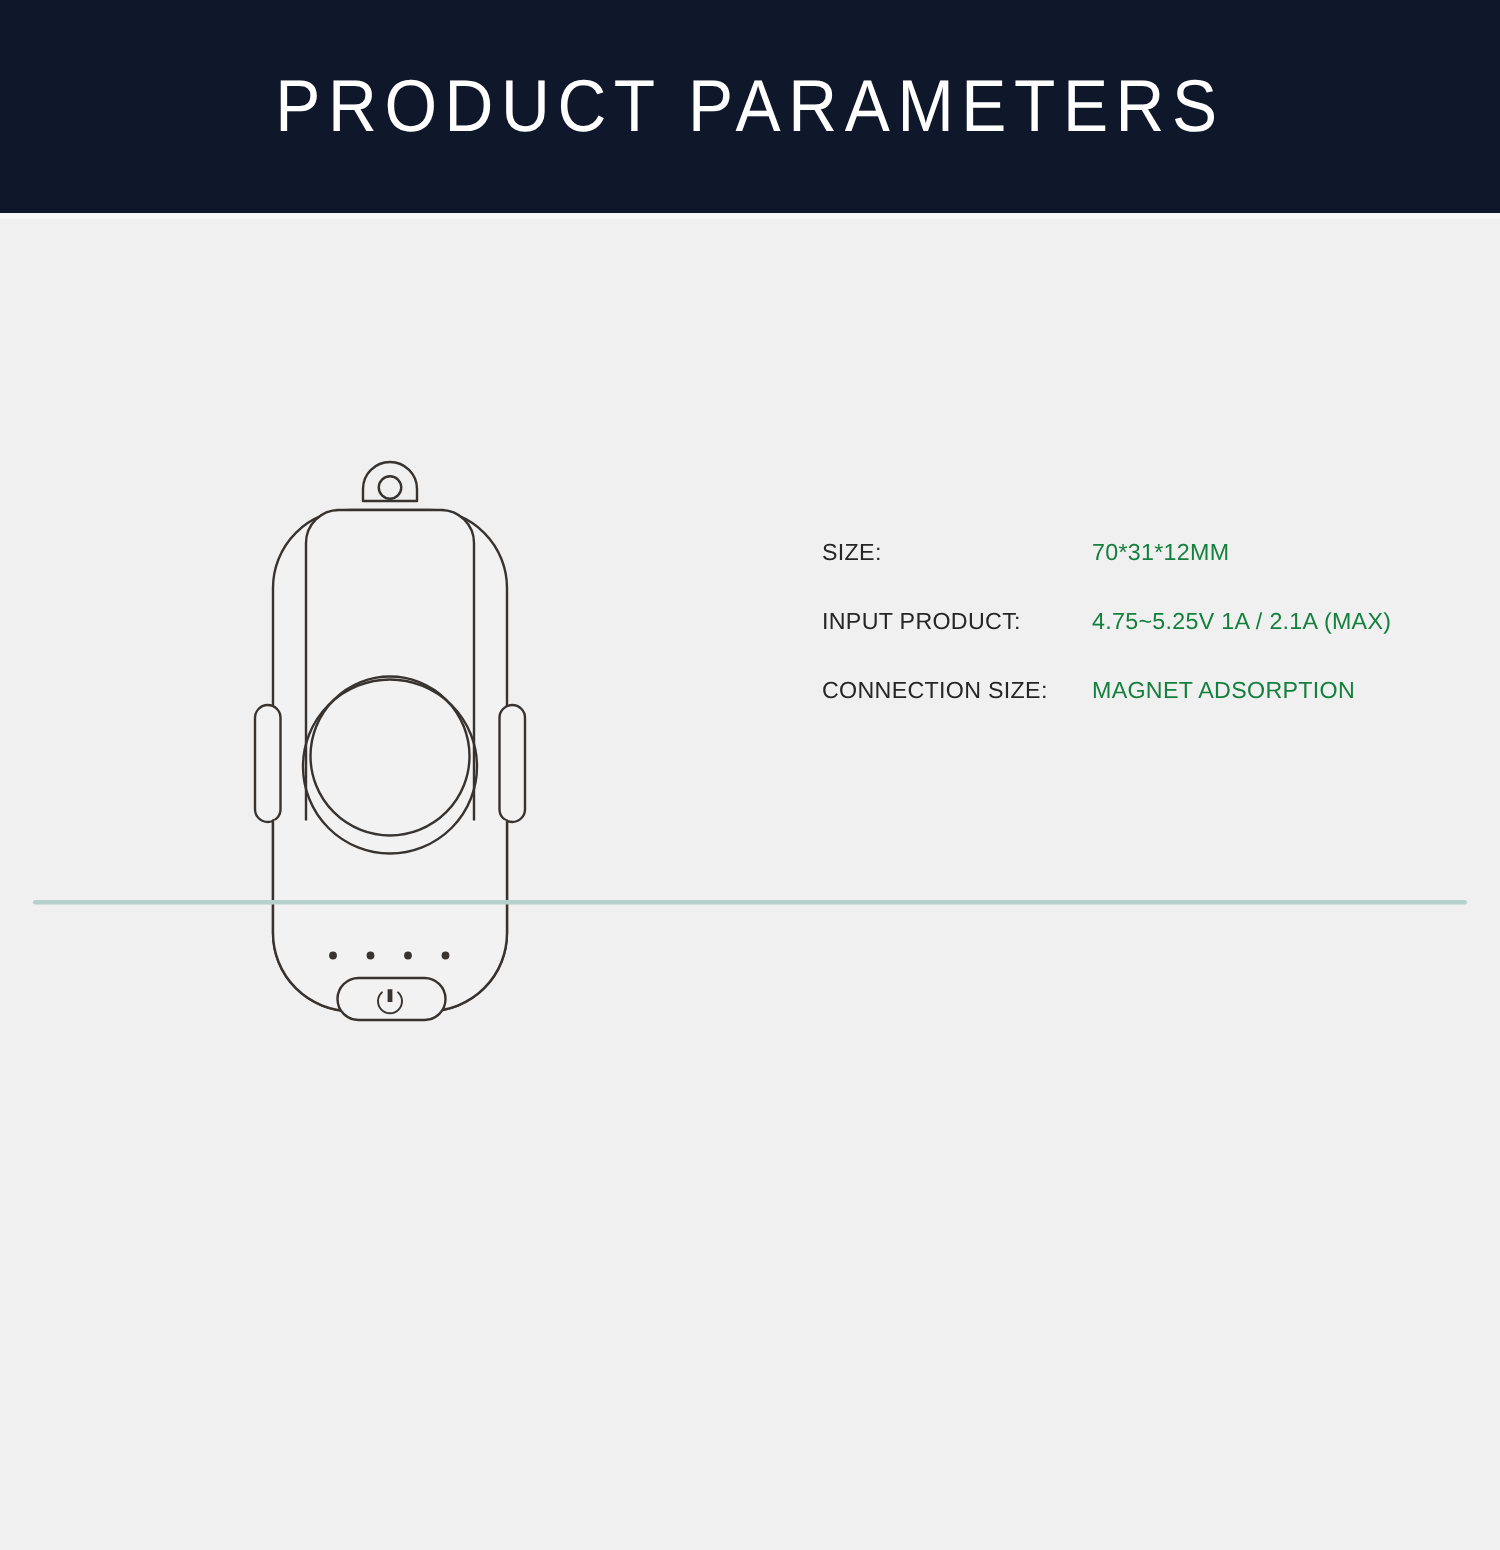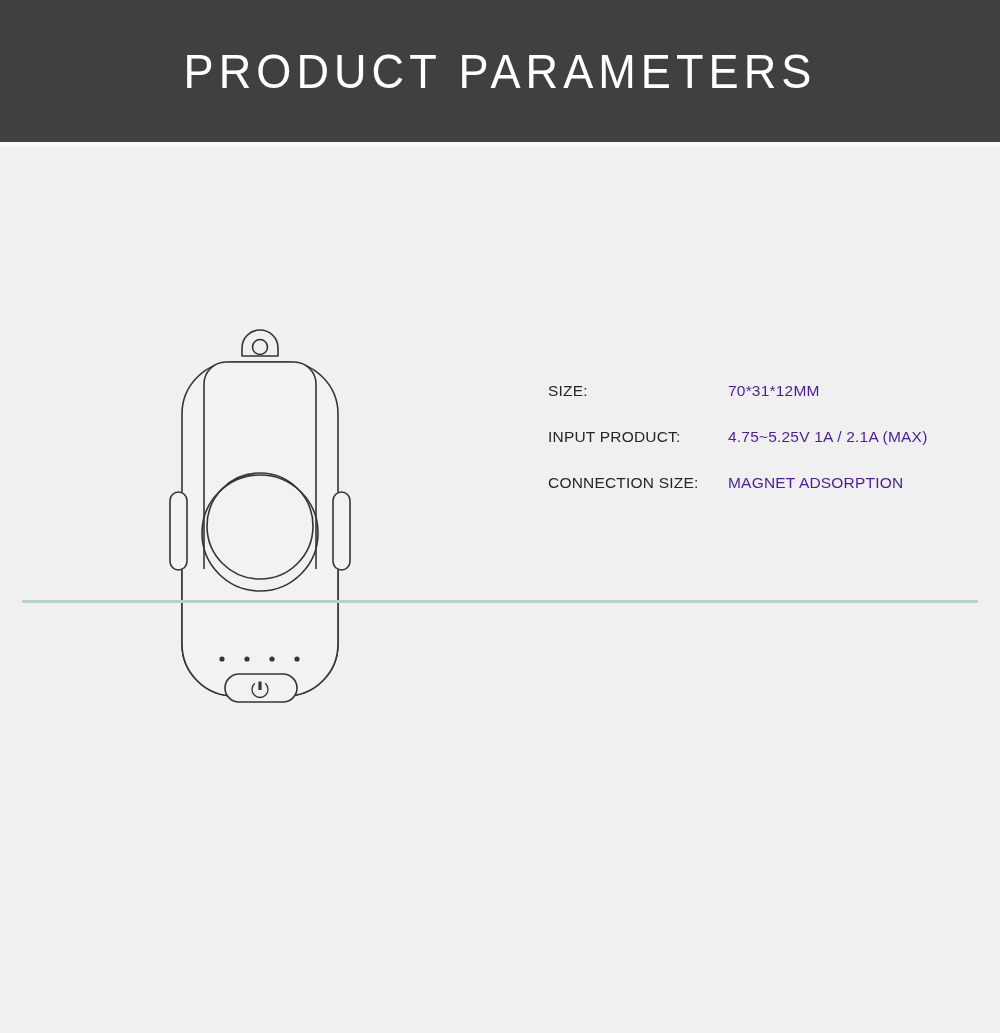--- a/index.html
+++ b/index.html
@@ -19,21 +19,21 @@
     height: 1033px;
     background: #f0f0f0;
   }
 
   
   .header-band {
     position: absolute;
     left: 0; top: 0;
     width: 1000px;
     height: 142px;
-    background: #404040;
+    background: #0f172a;
     display: flex;
     align-items: center;
     justify-content: center;
   }
   .header-title {
     color: #ffffff;
     font-size: 49px;
     font-weight: 300;
     letter-spacing: 5.5px;
     font-family: "Liberation Sans", sans-serif;
@@ -47,21 +47,21 @@
     height: 4px;
     background: #f7f7f7;
   }
 
   
   .section {
     position: absolute;
     left: 0;
     width: 1000px;
   }
-  .section-one { top: 154px; height: 456px; }
+  .section-one { top: 132px; height: 456px; }
   .section-two { top: 610px; height: 423px; }
 
   .divider {
     position: absolute;
     left: 22px;
     top: 600px;
     width: 956px;
     height: 3px;
     background: #b6d0cb;
     border-radius: 2px;
@@ -81,21 +81,21 @@
     height: 46px;
     white-space: nowrap;
   }
   .spec-label {
     width: 180px;
     flex: 0 0 180px;
     color: #262626;
     letter-spacing: 0.2px;
   }
   .spec-value {
-    color: #4c1d95;
+    color: #15803d;
     letter-spacing: 0.2px;
   }
 
   
   .illus {
     position: absolute;
   }
   .illus-one { left: 130px; top: 160px; }
 
   svg { display: block; }

